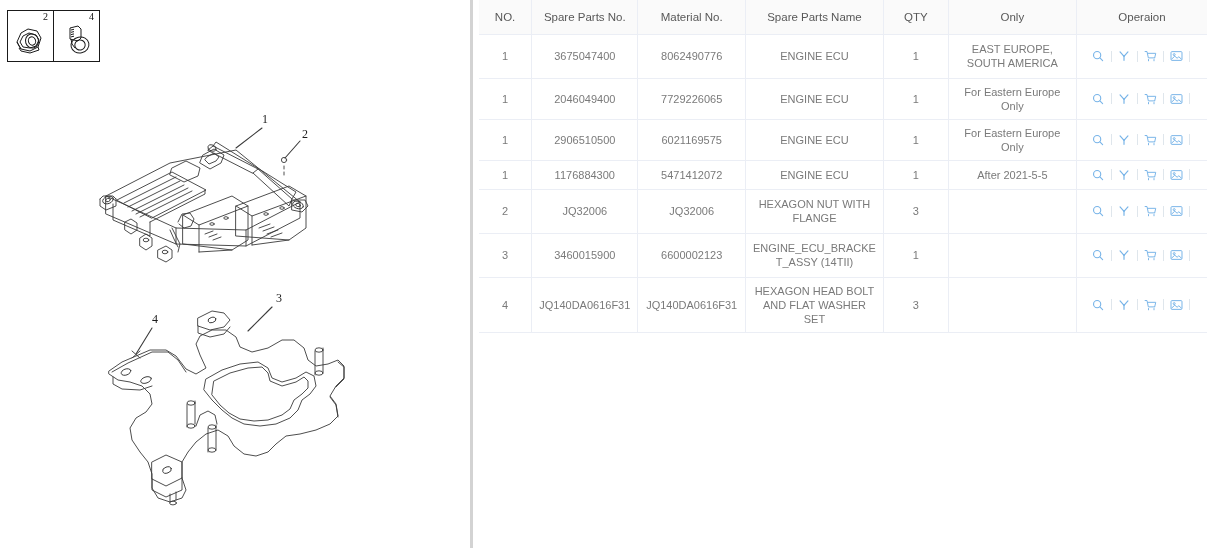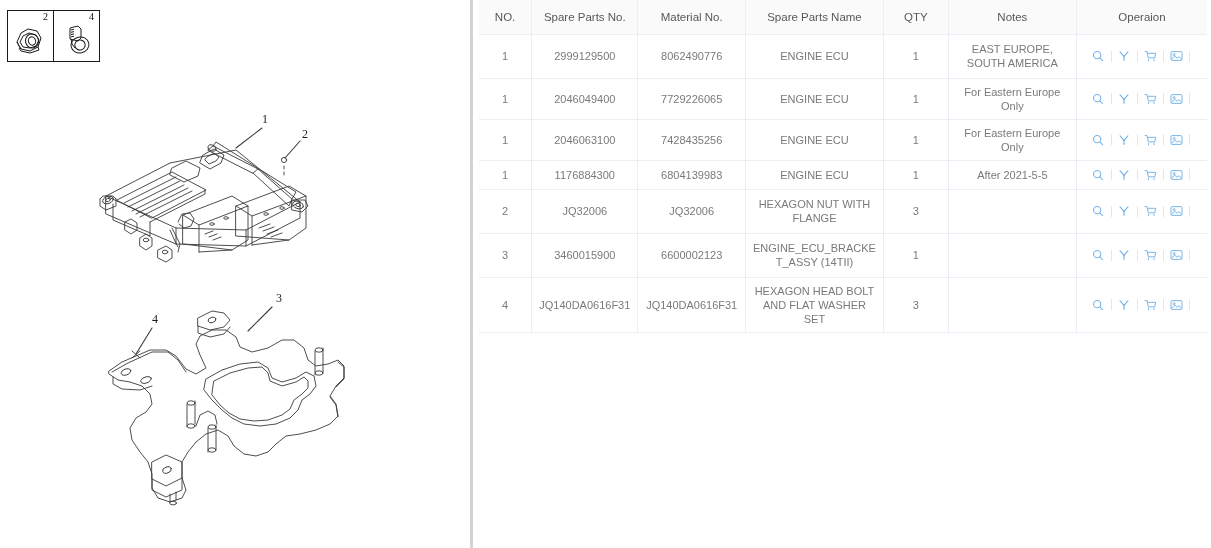--- a/index.html
+++ b/index.html
@@ -333,28 +333,28 @@
           <col class="c-notes">
           <col class="c-op">
       </colgroup>
       <thead>
         <tr>
           <th>NO.</th>
           <th>Spare Parts No.</th>
           <th>Material No.</th>
           <th>Spare Parts Name</th>
           <th>QTY</th>
-          <th>Notes</th>
+          <th>Only</th>
           <th>Operaion</th>
         </tr>
       </thead>
       <tbody id="tbody">
           <tr class="tall">
             <td>1</td>
-            <td>2999129500</td>
+            <td>3675047400</td>
             <td>8062490776</td>
             <td>ENGINE ECU</td>
             <td>1</td>
             <td>EAST EUROPE, SOUTH AMERICA</td>
             <td>
   <div class="ops">
     <span class="op-btn" title="search">
       <svg width="12" height="12" viewBox="0 0 14 14" fill="none" stroke="currentColor" stroke-width="1.3">
         <circle cx="6" cy="6" r="4.2"></circle>
                     <path d="M9.2 9.2 L12.4 12.4" stroke-linecap="round"></path>
@@ -424,22 +424,22 @@
         <circle cx="4.8" cy="5.4" r="1.15"></circle>
         <path d="M1.6 10.8 L5.5 7.2 L8.2 9.6 L10.2 7.9 L13.4 10.8" stroke-linejoin="round"></path>
       </svg>
     </span>
     <i class="op-sep"></i>
   </div>
 </td>
           </tr>
           <tr class="short">
             <td>1</td>
-            <td>2046063100</td>
-            <td>7428435256</td>
+            <td>2906510500</td>
+            <td>6021169575</td>
             <td>ENGINE ECU</td>
             <td>1</td>
             <td>For Eastern Europe Only</td>
             <td>
   <div class="ops">
     <span class="op-btn" title="search">
       <svg width="12" height="12" viewBox="0 0 14 14" fill="none" stroke="currentColor" stroke-width="1.3">
         <circle cx="6" cy="6" r="4.2"></circle>
                     <path d="M9.2 9.2 L12.4 12.4" stroke-linecap="round"></path>
       </svg>
@@ -467,21 +467,21 @@
         <path d="M1.6 10.8 L5.5 7.2 L8.2 9.6 L10.2 7.9 L13.4 10.8" stroke-linejoin="round"></path>
       </svg>
     </span>
     <i class="op-sep"></i>
   </div>
 </td>
           </tr>
           <tr class="short">
             <td>1</td>
             <td>1176884300</td>
-            <td>6804139983</td>
+            <td>5471412072</td>
             <td>ENGINE ECU</td>
             <td>1</td>
             <td>After 2021-5-5</td>
             <td>
   <div class="ops">
     <span class="op-btn" title="search">
       <svg width="12" height="12" viewBox="0 0 14 14" fill="none" stroke="currentColor" stroke-width="1.3">
         <circle cx="6" cy="6" r="4.2"></circle>
                     <path d="M9.2 9.2 L12.4 12.4" stroke-linecap="round"></path>
       </svg>

